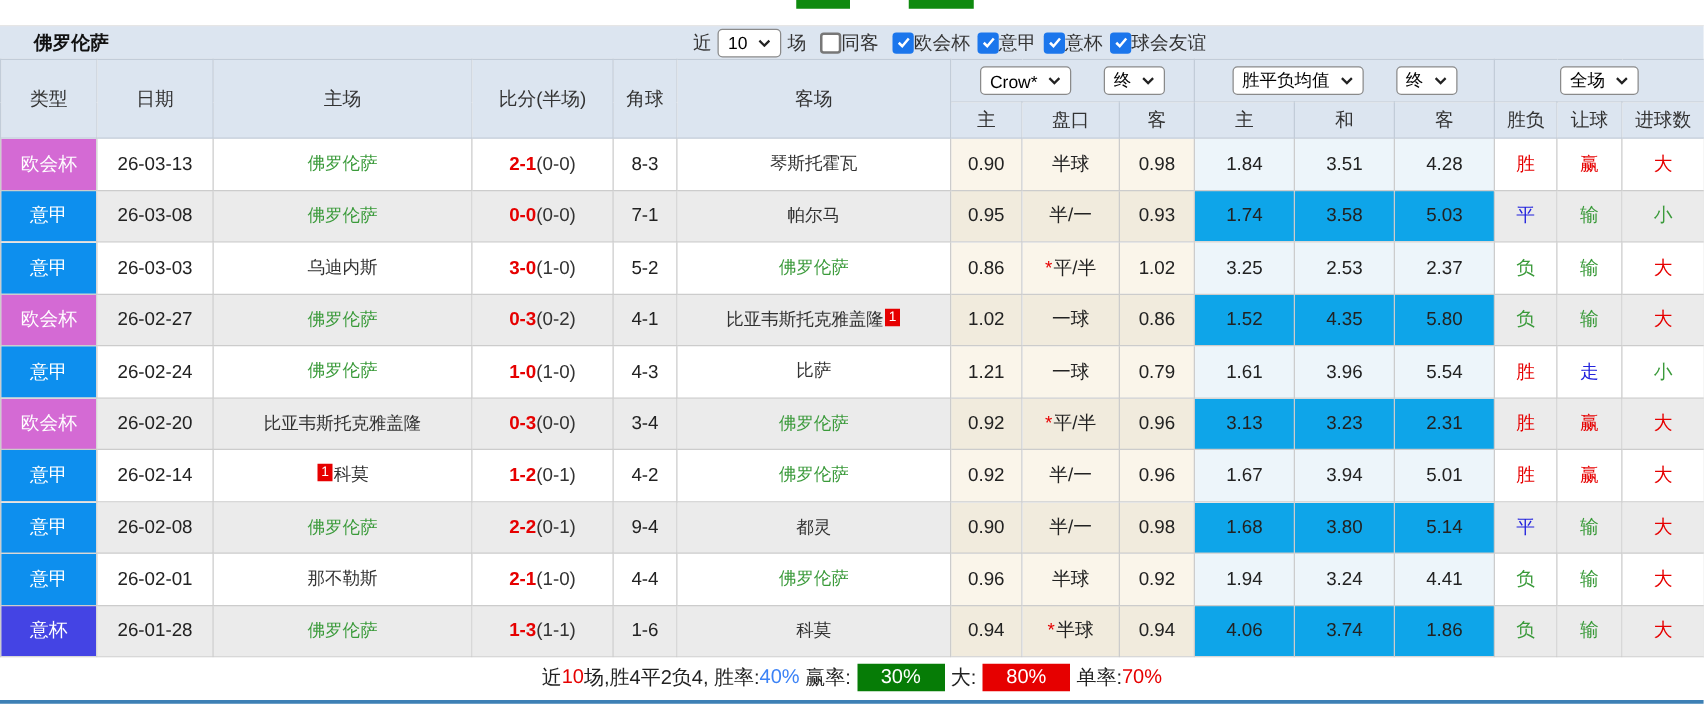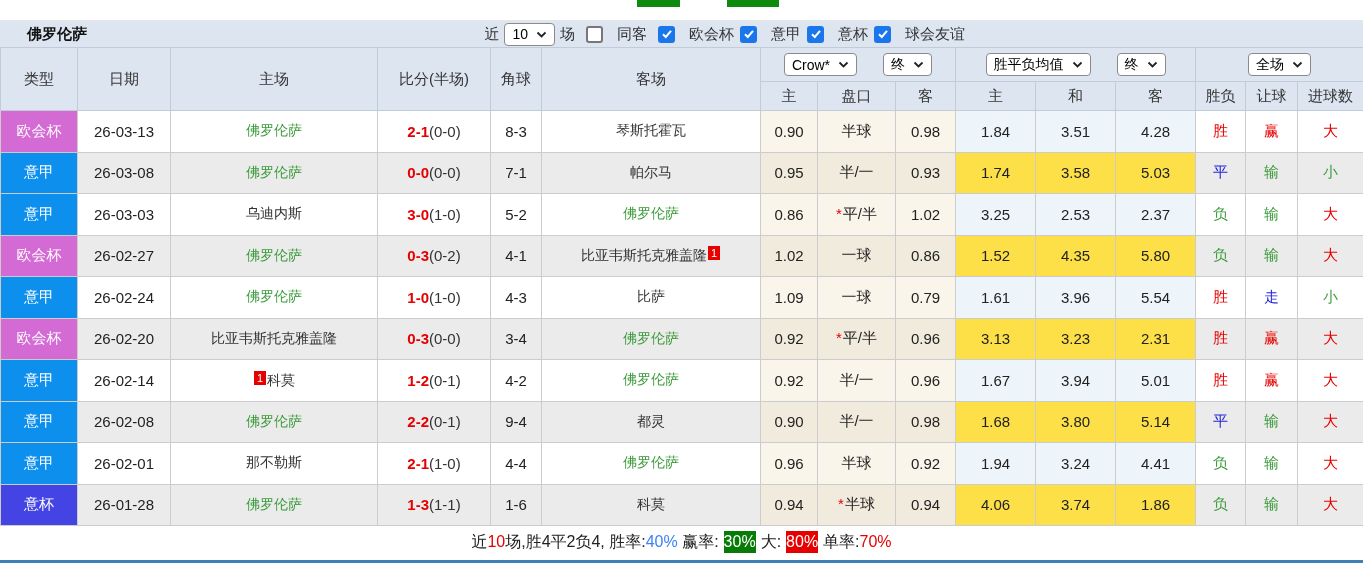--- a/index.html
+++ b/index.html
@@ -22,21 +22,21 @@
     border-top: 1px solid #e6e6e6;
     font-size: 15px;
   }
   .page-title { font-weight: bold; color: #111; padding-left: 27px; white-space: nowrap; }
   .filter-bar { margin-left: auto; margin-right: 398px; display: flex; align-items: center; gap: 5px; white-space: nowrap; }
   .filter-bar .lbl { color: #333; }
   .cb-item { display: inline-flex; align-items: center; margin-left: 6px; }
   .cb { width: 17px; height: 17px; border-radius: 3px; display: inline-flex; align-items: center; justify-content: center; flex: none; cursor: pointer; }
   .cb.checked { background: #1b76ec; }
   .cb.unchecked { background: #fff; border: 2px solid #777; }
-  .cb-label { margin-left: 14px; }
+  .cb-label { margin-left: 0; }
 
   
   .sel {
     display: inline-flex; align-items: center; justify-content: space-between;
     gap: 8px; background: #fff; border: 1px solid #8a8a8a; border-radius: 4px;
     padding: 2px 7px; font-size: 14px; color: #000; height: 23px; cursor: pointer;
   }
   .sel svg { flex: none; }
 
   
@@ -46,21 +46,21 @@
   thead tr.sel-row th { height: 34px; }
   thead tr.sub-row th { height: 29px; }
   .sel-group { display: flex; align-items: center; justify-content: center; gap: 26px; }
 
   tbody td { height: 41.5px; font-size: 15px; color: #222; }
   tbody tr.odd td { background: #fff; }
   tbody tr.even td { background: #ebebeb; }
   tbody tr.odd td.bg-odds { background: #faf5ea; }
   tbody tr.even td.bg-odds { background: #f1ebdd; }
   tbody tr.odd td.bg-avg { background: #edf5fa; }
-  tbody tr.even td.bg-avg { background: #fde047; margin-top: 20px; }
+  tbody tr.even td.bg-avg { background: #0ea5e9; margin-top: 20px; }
 
   td.type-cell { color: #fff; font-size: 15px; }
   td.team-cell { font-size: 14px; }
   .team-self { color: #3a9a3a; }
   .team-other { color: #333; text-align: center; }
   .ft { color: #e60000; font-weight: bold; }
   .ht { color: #333; }
   .star { color: #e60000; margin-right: 1px; }
   .sup-badge {
     display: inline-block; background: #e60000; color: #fff;
@@ -71,21 +71,21 @@
   .c-blue { color: #2222dd; }
   .c-green { color: #3a9a3a; }
 
   
   .summary {
     height: 32px; display: flex; align-items: center; justify-content: center;
     font-size: 16px; color: #222; background: #fff; white-space: pre;
   }
   .summary .red { color: #e60000; }
   .summary .blue { color: #3b82f6; }
-  .pct-box { color: #fff; padding: 2px 0; margin: 0 5px; }
+  .pct-box { color: #fff; padding: 2px 19px; margin: 0 5px; }
   .pct-box.green { background: #067c06; }
   .pct-box.redbg { background: #e60000; }
 
   .bottom-line { height: 3px; background: #3d80b5; margin-top: 2px; }
 </style>
 </head>
 <body>
 
 <div class="top-strip">
   <div class="green-tab t1"></div>
@@ -294,21 +294,21 @@
     <td class="c-green">输</td>
     <td class="c-red">大</td>
   </tr>
       <tr class="odd">
     <td class="type-cell" style="background: rgb(13, 143, 238);">意甲</td>
     <td>26-02-24</td>
     <td class="team-cell"><span class="team-self">佛罗伦萨</span></td>
     <td><span class="ft">1-0</span><span class="ht">(1-0)</span></td>
     <td>4-3</td>
     <td class="team-cell"><span class="team-other">比萨</span></td>
-    <td class="bg-odds">1.09</td>
+    <td class="bg-odds">1.21</td>
     <td class="bg-odds">一球</td>
     <td class="bg-odds">0.79</td>
     <td class="bg-avg">1.61</td>
     <td class="bg-avg">3.96</td>
     <td class="bg-avg">5.54</td>
     <td class="c-red">胜</td>
     <td class="c-blue">走</td>
     <td class="c-green">小</td>
   </tr>
       <tr class="even">

